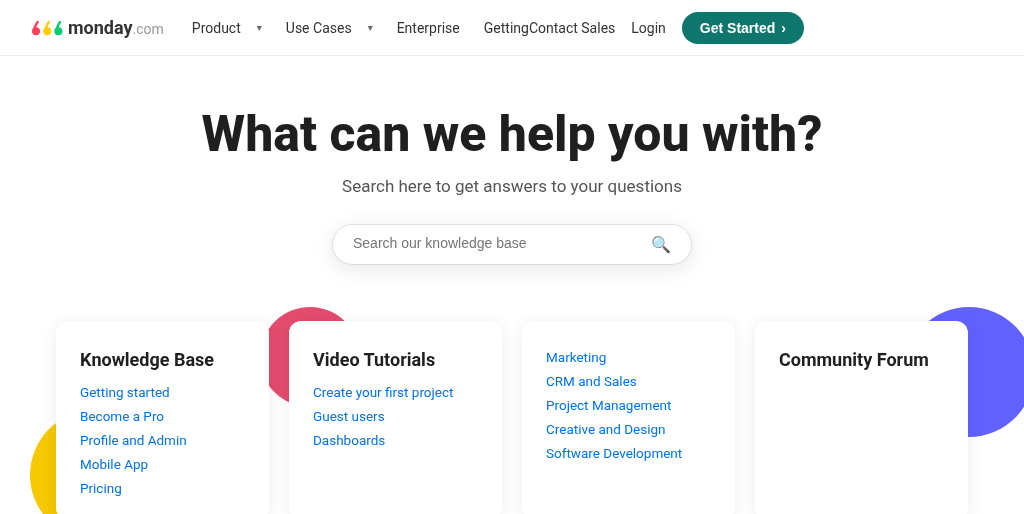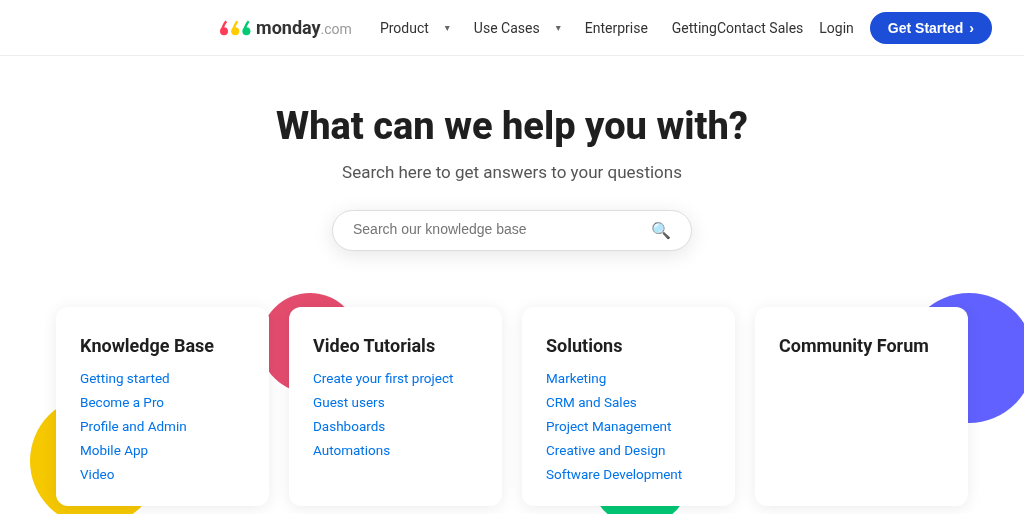--- a/index.html
+++ b/index.html
@@ -1,44 +1,44 @@
 <!DOCTYPE html>
 <html><head>
   <meta charset="utf-8">
   <style>
     * { margin: 0; padding: 0; box-sizing: border-box; }
     body { font-family: -apple-system, BlinkMacSystemFont, 'Segoe UI', Roboto, sans-serif; background: #fff; width: 1024px; height: 514px; overflow: hidden; }
 
     
     nav {
-      display: flex; align-items: center; justify-content: flex-end;
+      display: flex; align-items: center; justify-content: flex-start;
       padding: 0 32px; height: 56px; border-bottom: 1px solid #eee;
       position: relative; z-index: 10; background: #fff;
     }
     .nav-left { display: flex; align-items: center; gap: 28px; }
     .logo { display: flex; align-items: center; gap: 4px; }
     .logo-icon { width: 32px; height: 18px; }
     .logo-text { font-size: 18px; font-weight: 700; color: #333; }
     .logo-text span { color: #999; font-weight: 400; font-size: 14px; }
     .nav-links { display: flex; align-items: center; gap: 24px; }
     .nav-link { font-size: 14px; color: #333; text-decoration: none; display: flex; align-items: center; gap: 16px; cursor: pointer; }
     .chevron { font-size: 10px; color: #666; }
     .nav-right { display: flex; align-items: center; gap: 16px; }
     .nav-right-link { font-size: 14px; color: #333; text-decoration: none; cursor: pointer; }
     .btn-get-started {
-      background: #1d4ed8; color: #fff; border: none; border-radius: 20px;
+      background: #0f766e; color: #fff; border: none; border-radius: 20px;
       padding: 8px 18px; font-size: 14px; font-weight: 600; cursor: pointer;
       display: flex; align-items: center; gap: 6px;
     }
 
     
     .hero {
       text-align: center; padding: 48px 32px 32px; background: #fff;
     }
-    .hero-title { font-size: 38px; font-weight: 800; color: #1f1f1f; margin-bottom: 12px; line-height: 1.2; }
+    .hero-title { font-size: 50px; font-weight: 800; color: #1f1f1f; margin-bottom: 12px; line-height: 1.2; }
     .hero-subtitle { font-size: 17px; color: #555; margin-bottom: 28px; }
     .search-bar-wrap {
       display: flex; justify-content: center;
     }
     .search-bar {
       display: flex; align-items: flex-start;
       background: #fff; border: 1.5px solid #ddd; border-radius: 30px;
       padding: 10px 20px; width: 360px;
       box-shadow: 0 4px 20px rgba(0,0,0,0.10);
     }
@@ -137,36 +137,34 @@
 
   <div class="cards-grid">
 
     <div class="card">
       <div class="card-title">Knowledge Base</div>
       <div class="card-links">
         <a class="card-link">Getting started</a>
         <a class="card-link">Become a Pro</a>
         <a class="card-link">Profile and Admin</a>
         <a class="card-link">Mobile App</a>
-        <a class="card-link">Video</a>
+        <a class="card-link">Pricing</a>
       </div>
     </div>
 
     <div class="card">
       <div class="card-title">Video Tutorials</div>
       <div class="card-links">
         <a class="card-link">Create your first project</a>
         <a class="card-link">Guest users</a>
         <a class="card-link">Dashboards</a>
-        <a class="card-link">Automations</a>
       </div>
     </div>
 
     <div class="card">
-      <div class="card-title">Solutions</div>
       <div class="card-links">
         <a class="card-link">Marketing</a>
         <a class="card-link">CRM and Sales</a>
         <a class="card-link">Project Management</a>
         <a class="card-link">Creative and Design</a>
         <a class="card-link">Software Development</a>
       </div>
     </div>
 
     <div class="card">

